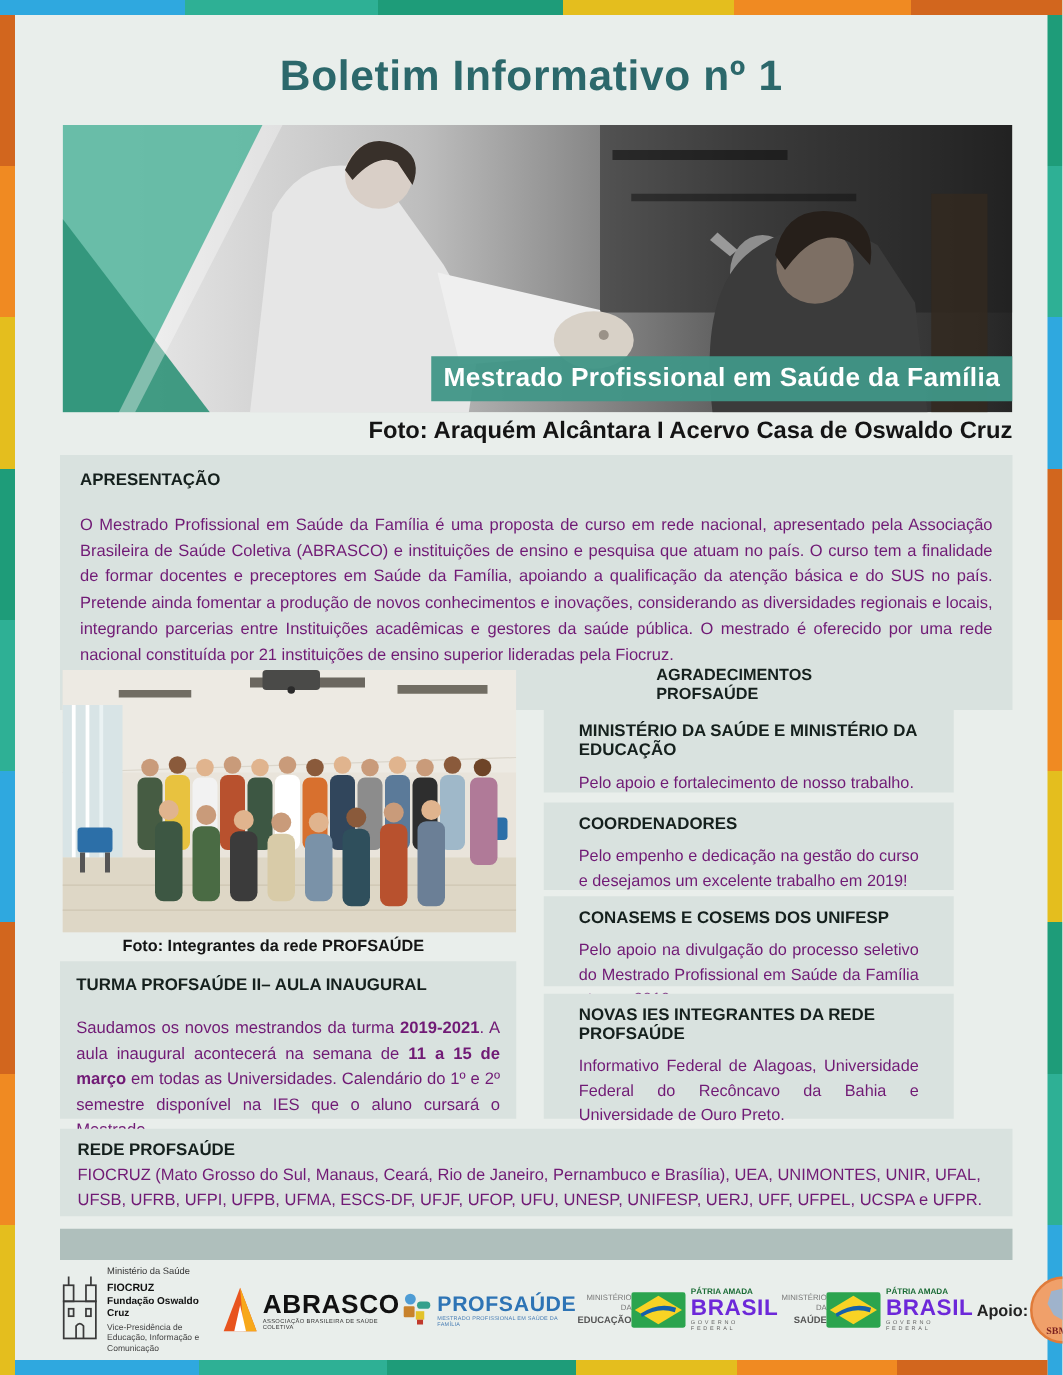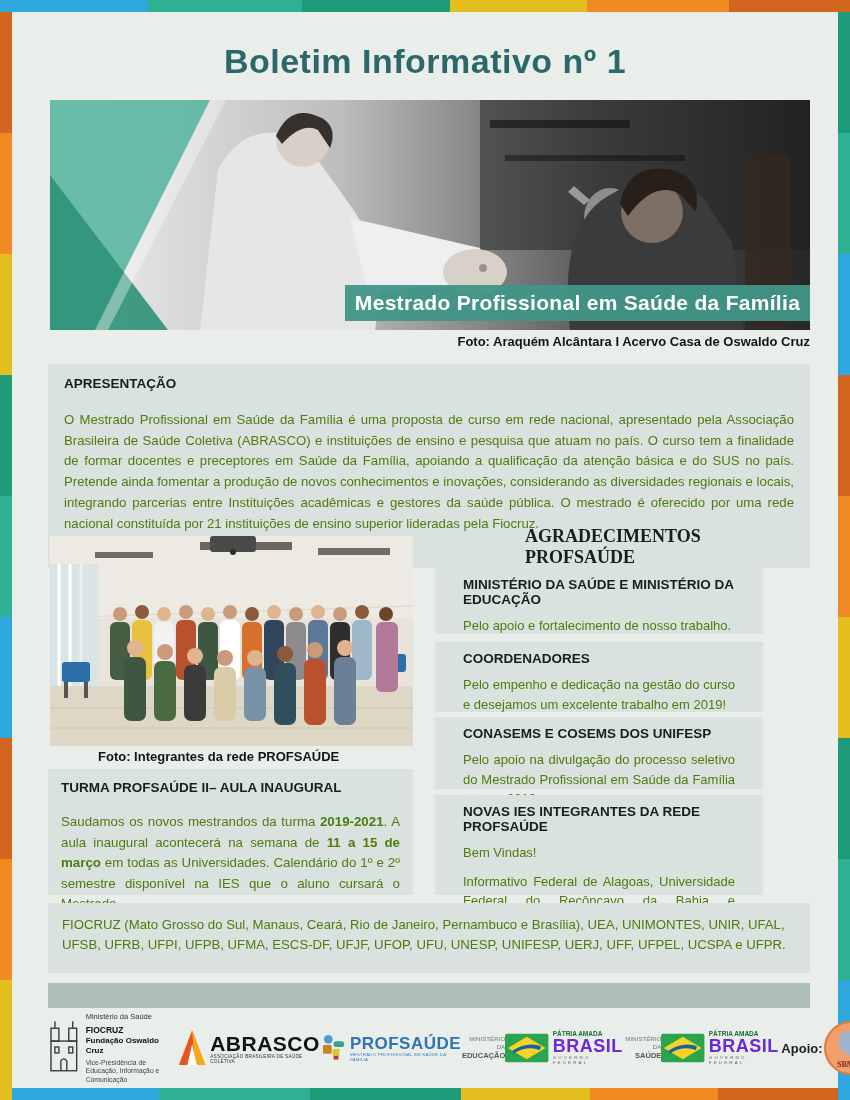--- a/index.html
+++ b/index.html
@@ -18,35 +18,35 @@
   
   .page-title{left:0;top:42px;width:850px;text-align:center;
     font-size:34px;font-weight:bold;color:#2C686B;letter-spacing:.5px;}
   
   .hero{left:50px;top:100px;width:760px;height:230px;overflow:hidden;}
   .hero svg{display:block;}
   .hero-banner{position:absolute;left:295px;top:185px;width:465px;height:36px;
     background:rgba(64,150,135,.95);color:#FFFFFF;font-size:21px;font-weight:bold;
     display:flex;align-items:center;justify-content:center;letter-spacing:.3px;}
   .hero-credit{left:0;top:334px;width:810px;text-align:right;
-    font-size:13px;font-weight:bold;color:#141414;}
+    font-size:19px;font-weight:bold;color:#141414;}
   
   .box{background:#D9E2DF;box-sizing:border-box;}
   .box h3{margin:0;font-size:13.5px;font-weight:bold;color:#15201D;}
-  .box p{margin:0;font-size:13px;line-height:1.5;text-align:justify;color:#4d7c0f;}
+  .box p{margin:0;font-size:13px;line-height:1.5;text-align:justify;color:#701a75;}
   .apres{left:48px;top:364px;width:762px;height:204px;padding:12px 16px;}
   .apres p{margin-top:19px;font-size:13.2px;line-height:1.57;}
   
   .photo{left:50px;top:536px;width:363px;height:210px;}
   .photo-caption{left:50px;top:749px;width:363px;font-size:13px;font-weight:bold;color:#141414;padding-left:48px;}
   .turma{left:48px;top:769px;width:365px;height:126px;padding:11px 13px;}
   .turma p{margin-top:17px;font-size:13.3px;line-height:1.55;}
   
   .rhead{left:525px;top:533px;width:202px;height:28px;display:flex;align-items:center;
-    justify-content:center;font-size:18px;font-weight:bold;color:#15201D;font-family:Liberation Serif, serif;}
+    justify-content:center;font-size:13px;font-weight:bold;color:#15201D;}
   .rbox{left:435px;width:328px;padding:9px 28px;}
   .rbox p{margin-top:9px;}
   .rb1{top:568px;height:66px;}
   .rb2{top:642px;height:70px;}
   .rb3{top:717px;height:72px;}
   .rb4{top:795px;height:100px;}
   
   .rede{left:48px;top:903px;width:762px;height:70px;padding:9px 14px;}
   .rede p{margin-top:3px;font-size:13.2px;line-height:1.55;text-align:left;}
   .divider{left:48px;top:983px;width:762px;height:25px;background:#AFBFBC;}
@@ -212,25 +212,25 @@
 <div class="abs box rbox rb2">
   <h3>COORDENADORES</h3>
   <p>Pelo empenho e dedicação na gestão do curso e desejamos um excelente trabalho em 2019!</p>
 </div>
 <div class="abs box rbox rb3">
   <h3>CONASEMS E COSEMS DOS UNIFESP</h3>
   <p>Pelo apoio na divulgação do processo seletivo do Mestrado Profissional em Saúde da Família , turma 2019.</p>
 </div>
 <div class="abs box rbox rb4">
   <h3>NOVAS IES INTEGRANTES DA REDE PROFSAÚDE</h3>
-  <p>Bem Vindas!</p>
   <p>Informativo Federal de Alagoas, Universidade Federal do Recôncavo da Bahia e Universidade de Ouro Preto.</p>
 </div>
 
 <div class="abs box rede">
+  <h3>REDE PROFSAÚDE</h3>
   <p>FIOCRUZ (Mato Grosso do Sul, Manaus, Ceará, Rio de Janeiro, Pernambuco e Brasília), UEA, UNIMONTES, UNIR, UFAL, UFSB, UFRB, UFPI, UFPB, UFMA, ESCS-DF, UFJF, UFOP, UFU, UNESP, UNIFESP, UERJ, UFF, UFPEL, UCSPA e UFPR.</p>
 </div>
 
 <div class="abs divider"></div>
 
 <div class="abs footer">
 
   <div class="flogo">
     <svg width="32" height="58" viewBox="0 0 32 58">
       <g fill="none" stroke="#3A3A3A" stroke-width="1.4">

